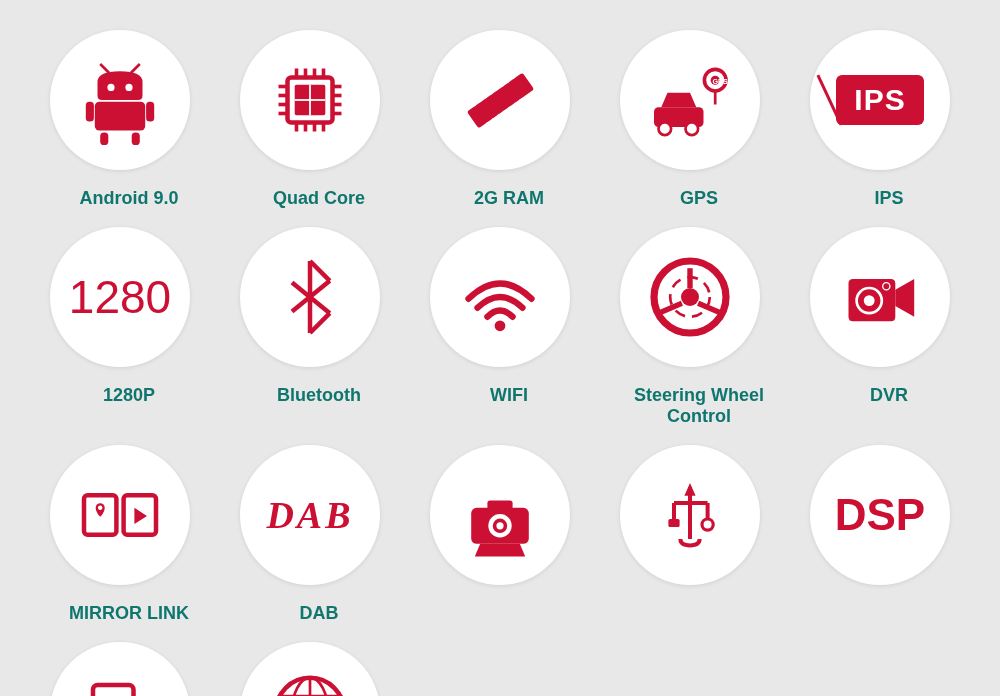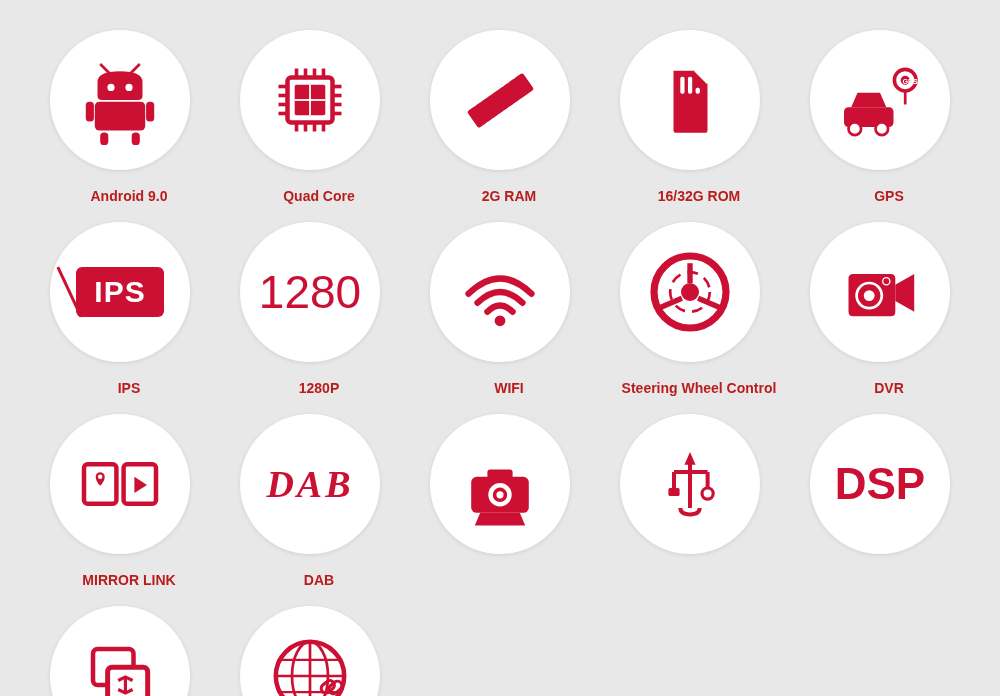--- a/index.html
+++ b/index.html
@@ -29,23 +29,23 @@
       width: 140px;
       height: 140px;
       border-radius: 50%;
       background: white;
       display: flex;
       align-items: center;
       justify-content: center;
       box-shadow: 0 1px 4px rgba(0,0,0,0.1);
     }
     .label {
-      font-size: 14px;
+      font-size: 18px;
       font-weight: bold;
-      color: #b91c1c;
+      color: #0f766e;
       text-align: center;
       margin-left: 18px;
     }
     svg {
       fill: #cc1034;
     }
     .ips-box {
       background: #cc1034;
       color: white;
       font-weight: 900;
@@ -168,35 +168,20 @@
           <line x1="46" y1="62" x2="46" y2="66" stroke="white" stroke-width="2.5"></line>
           <line x1="54" y1="62" x2="54" y2="68" stroke="white" stroke-width="2.5"></line>
           <line x1="62" y1="62" x2="62" y2="66" stroke="white" stroke-width="2.5"></line>
           <line x1="70" y1="62" x2="70" y2="68" stroke="white" stroke-width="2.5"></line>
         </g>
       </svg>
     </div>
     <span class="label">2G RAM</span>
   </div>
 
-  <div class="item">
-    <div class="circle">
-      <svg width="85" height="85" viewBox="0 0 100 100">
-
-        <path d="M30 15 L55 15 L70 30 L70 85 Q70 88 67 88 L33 88 Q30 88 30 85 Z"></path>
-
-        <line x1="55" y1="15" x2="70" y2="30" stroke="white" stroke-width="2"></line>
-
-        <rect x="38" y="22" width="5" height="20" rx="2" fill="white"></rect>
-        <rect x="47" y="22" width="5" height="20" rx="2" fill="white"></rect>
-        <rect x="56" y="35" width="5" height="7" rx="2" fill="white"></rect>
-      </svg>
-    </div>
-    <span class="label">16/32G ROM</span>
-  </div>
 
   <div class="item">
     <div class="circle">
       <svg width="90" height="90" viewBox="0 0 100 100">
 
         <rect x="10" y="58" width="55" height="22" rx="5"></rect>
         <path d="M18 58 L25 42 L50 42 L57 58Z"></path>
         <circle cx="22" cy="82" r="7" fill="white" stroke="#cc1034" stroke-width="3"></circle>
         <circle cx="52" cy="82" r="7" fill="white" stroke="#cc1034" stroke-width="3"></circle>
 
@@ -221,20 +206,33 @@
     <span class="label">IPS</span>
   </div>
 
   <div class="item">
     <div class="circle">
       <span class="num-1280">1280</span>
     </div>
     <span class="label">1280P</span>
   </div>
 
+  <div class="item">
+    <div class="circle">
+      <svg width="70" height="90" viewBox="0 0 60 100">
+
+        <line x1="30" y1="10" x2="30" y2="90" stroke="#cc1034" stroke-width="5"></line>
+        <line x1="30" y1="10" x2="52" y2="32" stroke="#cc1034" stroke-width="5"></line>
+        <line x1="52" y1="32" x2="10" y2="66" stroke="#cc1034" stroke-width="5"></line>
+        <line x1="30" y1="90" x2="52" y2="68" stroke="#cc1034" stroke-width="5"></line>
+        <line x1="52" y1="68" x2="10" y2="34" stroke="#cc1034" stroke-width="5"></line>
+      </svg>
+    </div>
+    <span class="label">Bluetooth</span>
+  </div>
 
   <div class="item">
     <div class="circle">
       <svg width="90" height="90" viewBox="0 0 100 100">
 
         <path d="M15 52 Q50 18 85 52" stroke="#cc1034" stroke-width="7" fill="none" stroke-linecap="round"></path>
         <path d="M25 62 Q50 38 75 62" stroke="#cc1034" stroke-width="7" fill="none" stroke-linecap="round"></path>
         <path d="M36 72 Q50 58 64 72" stroke="#cc1034" stroke-width="7" fill="none" stroke-linecap="round"></path>
         <circle cx="50" cy="82" r="6"></circle>
       </svg>

